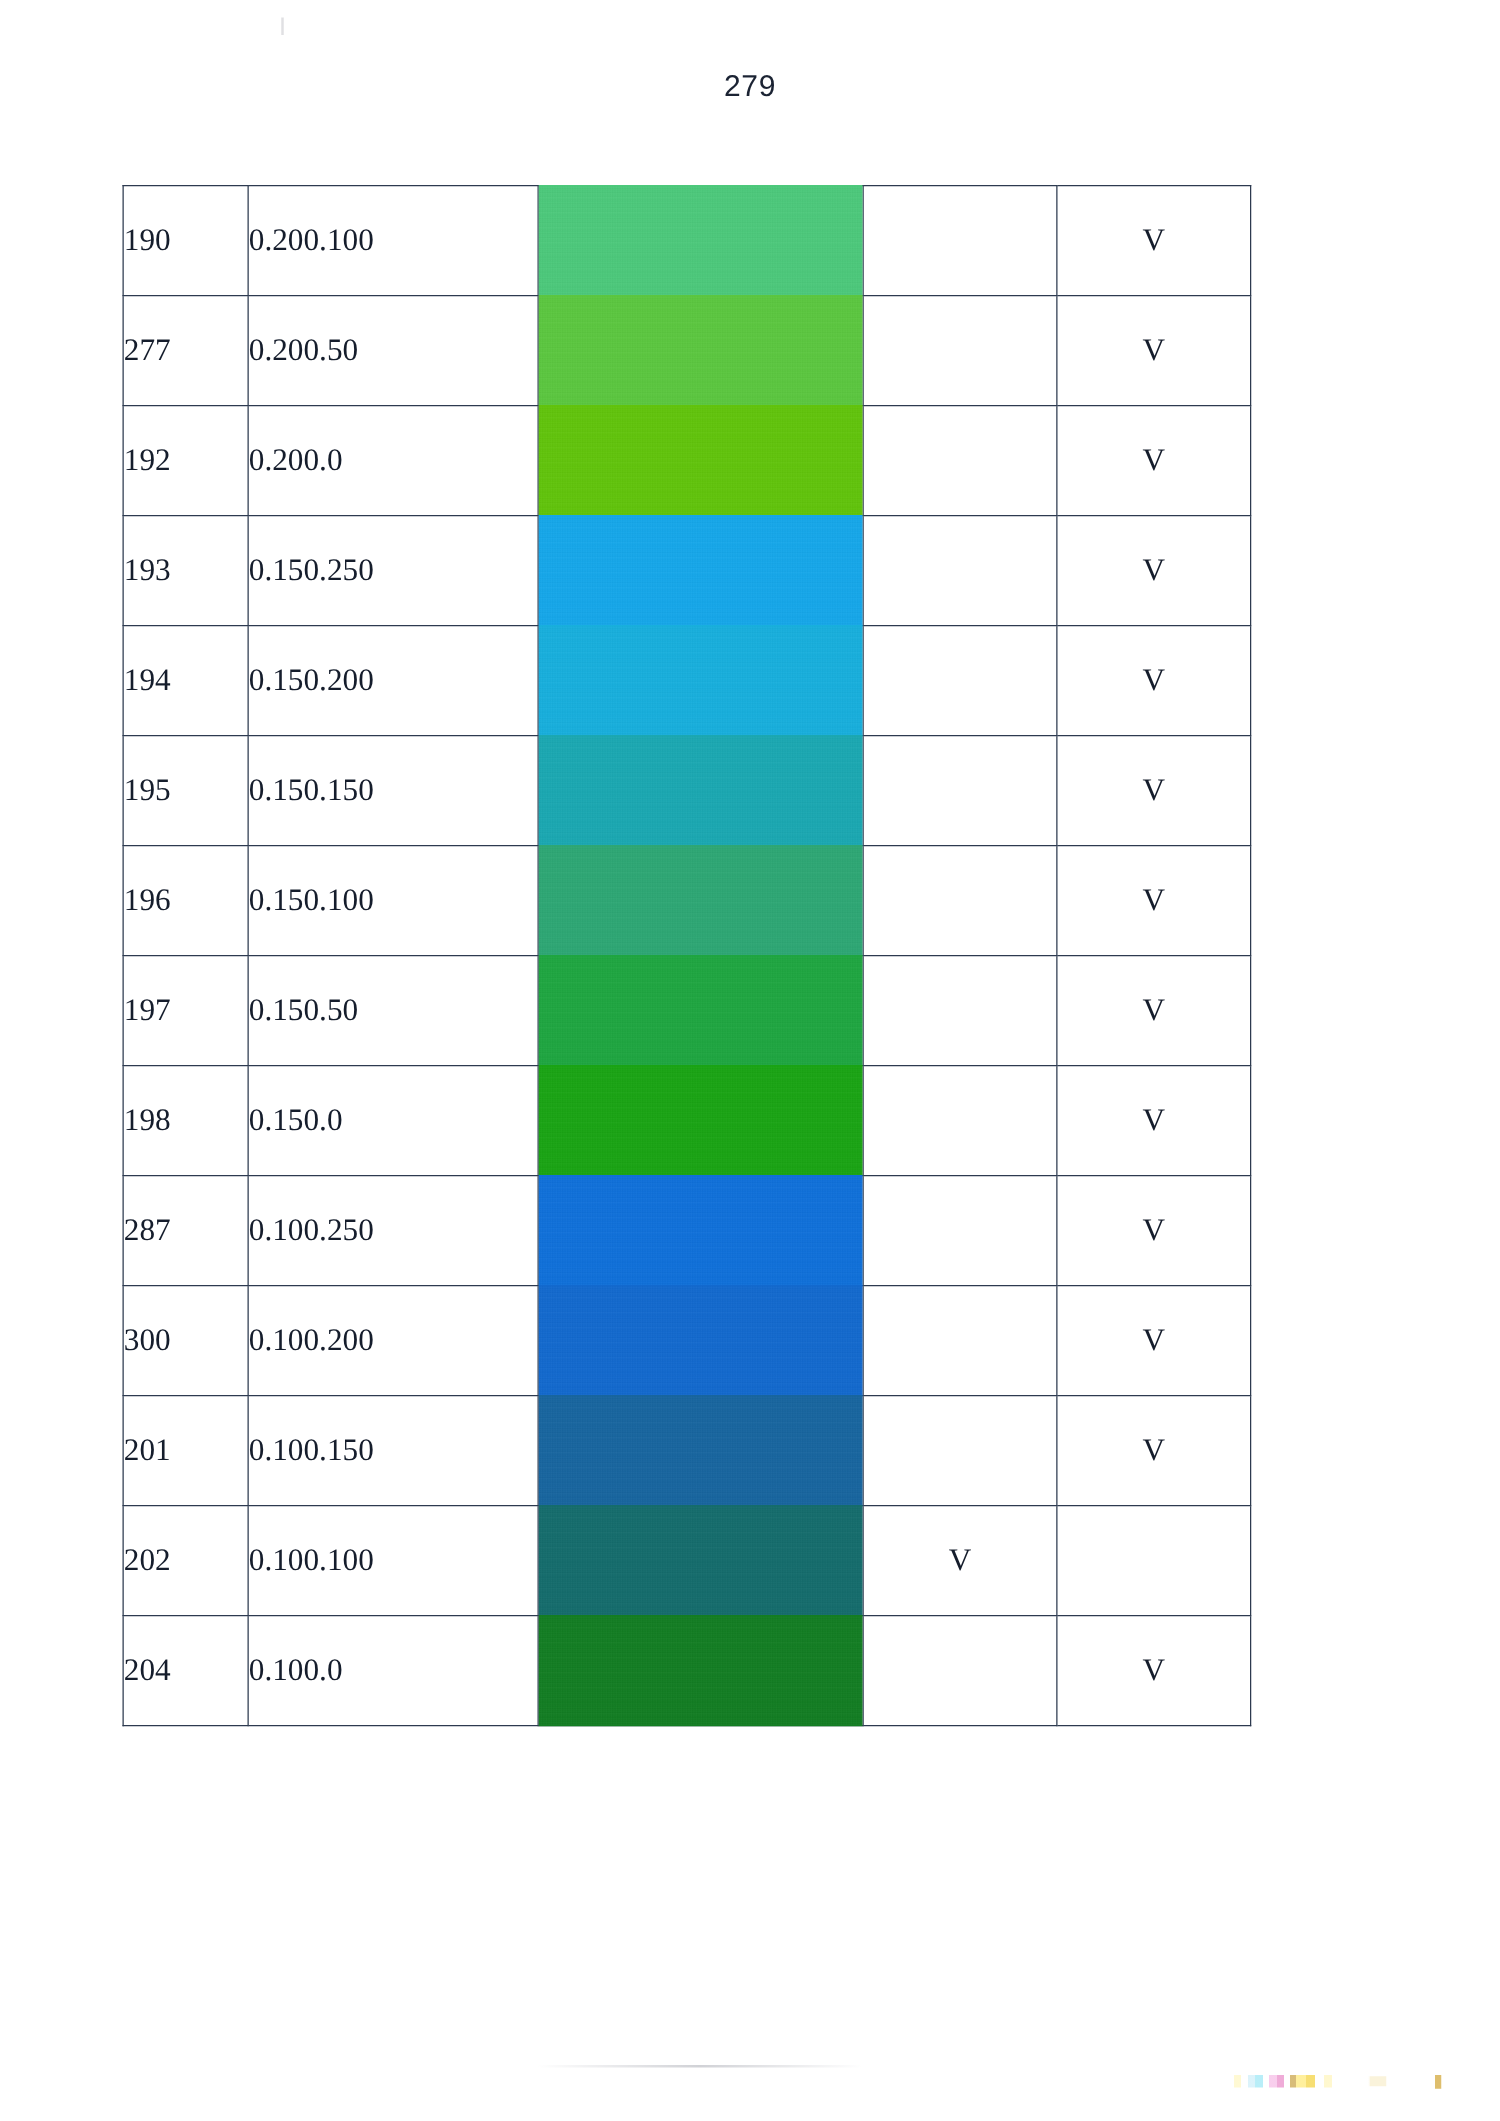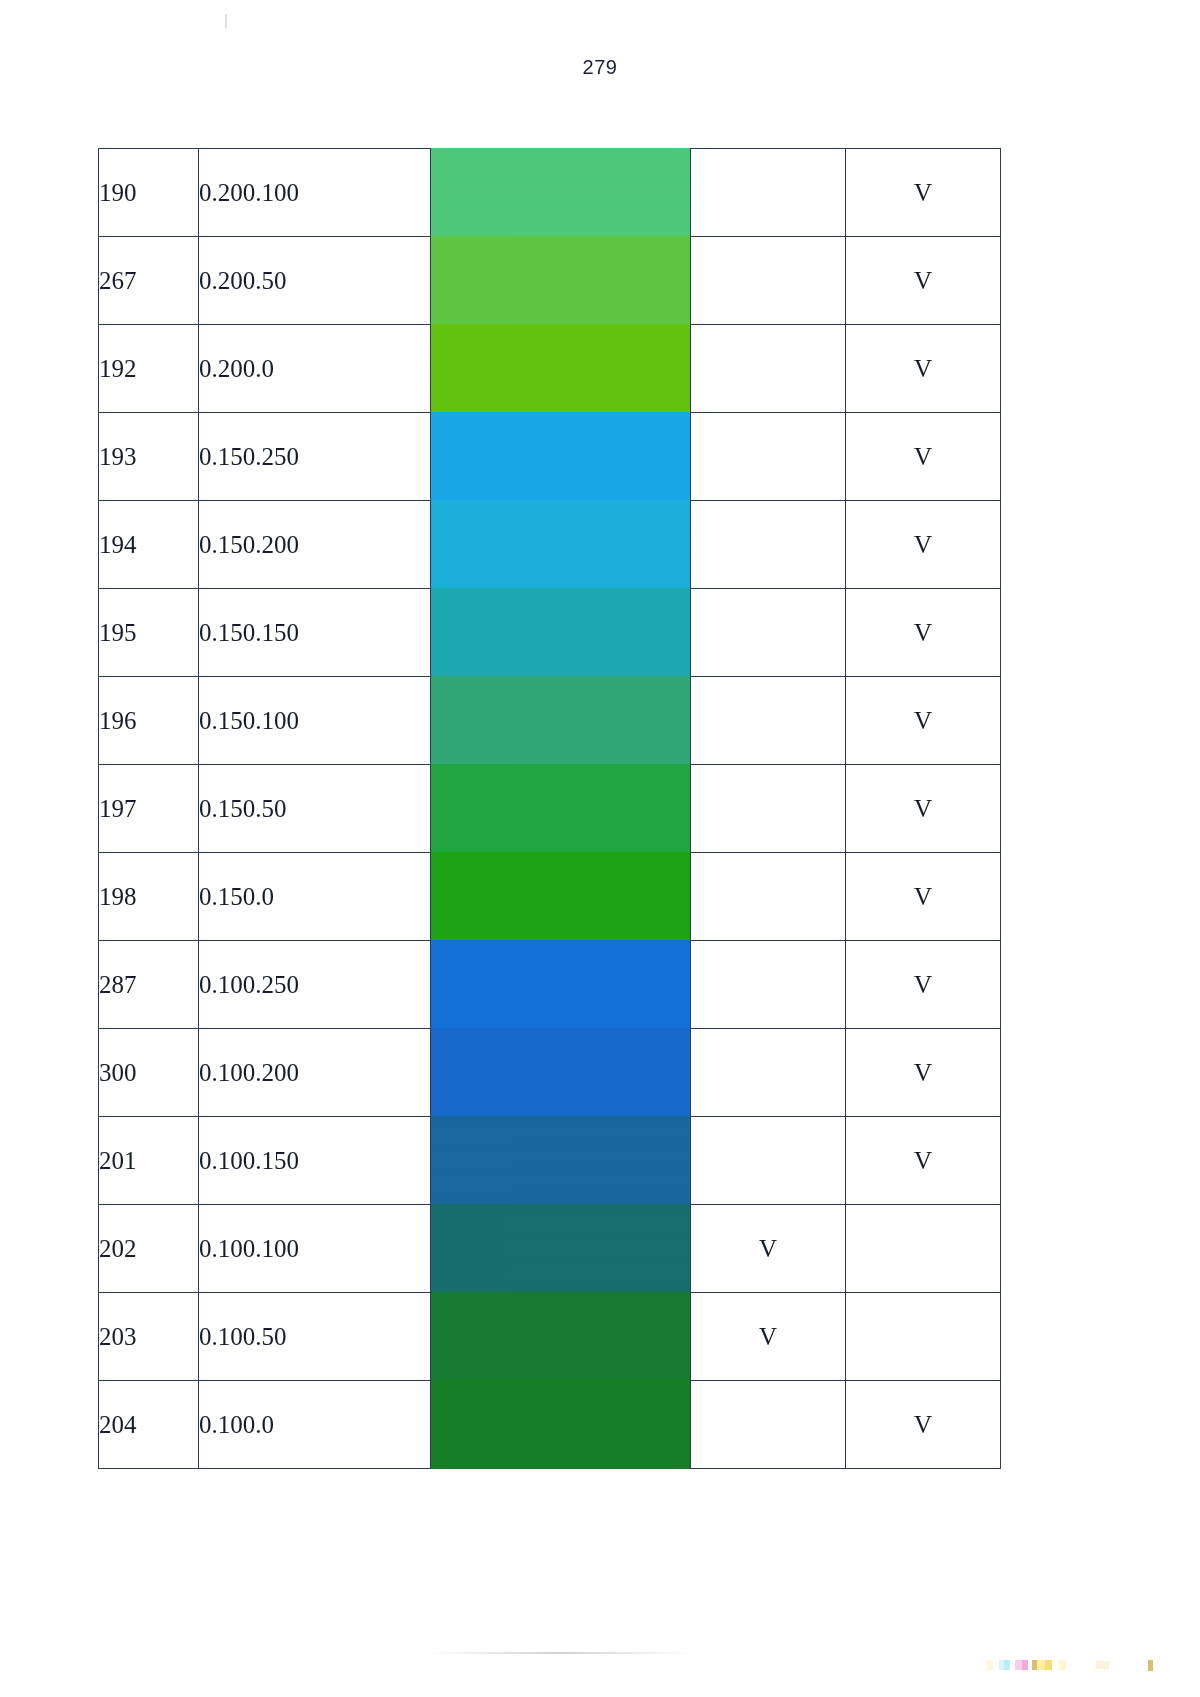--- a/index.html
+++ b/index.html
@@ -17,21 +17,21 @@
   }
 
   
   #page-number {
     position: absolute;
     top: 56px;
     left: 0;
     width: 1200px;
     text-align: center;
     font-family: "Liberation Sans", "DejaVu Sans", sans-serif;
-    font-size: 20px;
+    font-size: 24px;
     color: #1b2333;
     letter-spacing: 0.5px;
   }
 
   
   #color-table {
     position: absolute;
     left: 98px;
     top: 148px;
     width: 902px;
@@ -176,21 +176,21 @@
   <tr>
         <td class="cell-index">190</td>
         <td class="cell-code">0.200.100</td>
         <td class="cell-swatch">
           <span class="swatch" style="background: rgb(76, 201, 123);"></span>
         </td>
         <td class="cell-mark"></td>
         <td class="cell-mark">V</td>
       </tr>
       <tr>
-        <td class="cell-index">267</td>
+        <td class="cell-index">277</td>
         <td class="cell-code">0.200.50</td>
         <td class="cell-swatch">
           <span class="swatch" style="background: rgb(91, 199, 63);"></span>
         </td>
         <td class="cell-mark"></td>
         <td class="cell-mark">V</td>
       </tr>
       <tr>
         <td class="cell-index">192</td>
         <td class="cell-code">0.200.0</td>
@@ -279,29 +279,20 @@
           <span class="swatch" style="background: rgb(23, 101, 159);"></span>
         </td>
         <td class="cell-mark"></td>
         <td class="cell-mark">V</td>
       </tr>
       <tr>
         <td class="cell-index">202</td>
         <td class="cell-code">0.100.100</td>
         <td class="cell-swatch">
           <span class="swatch" style="background: rgb(20, 108, 108);"></span>
-        </td>
-        <td class="cell-mark">V</td>
-        <td class="cell-mark"></td>
-      </tr>
-      <tr>
-        <td class="cell-index">203</td>
-        <td class="cell-code">0.100.50</td>
-        <td class="cell-swatch">
-          <span class="swatch" style="background: rgb(18, 122, 46);"></span>
         </td>
         <td class="cell-mark">V</td>
         <td class="cell-mark"></td>
       </tr>
       <tr>
         <td class="cell-index">204</td>
         <td class="cell-code">0.100.0</td>
         <td class="cell-swatch">
           <span class="swatch" style="background: rgb(18, 125, 34);"></span>
         </td>

